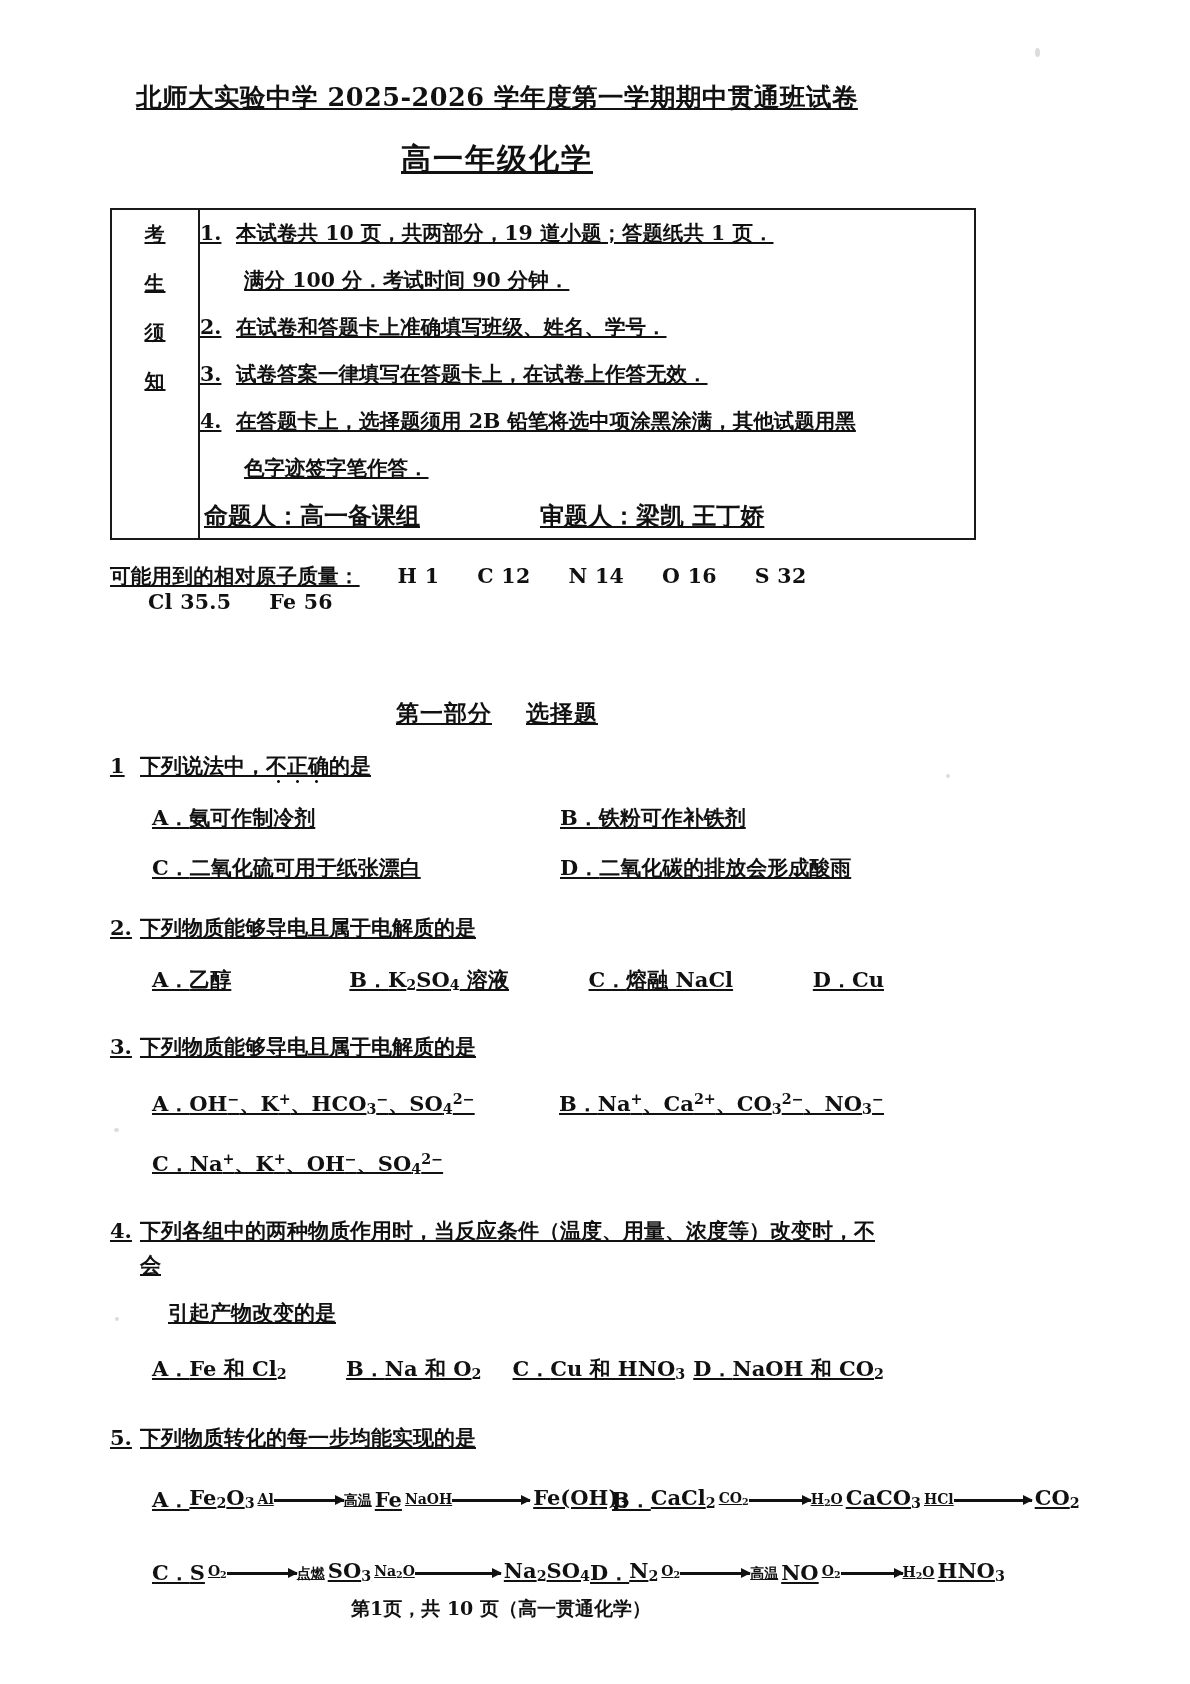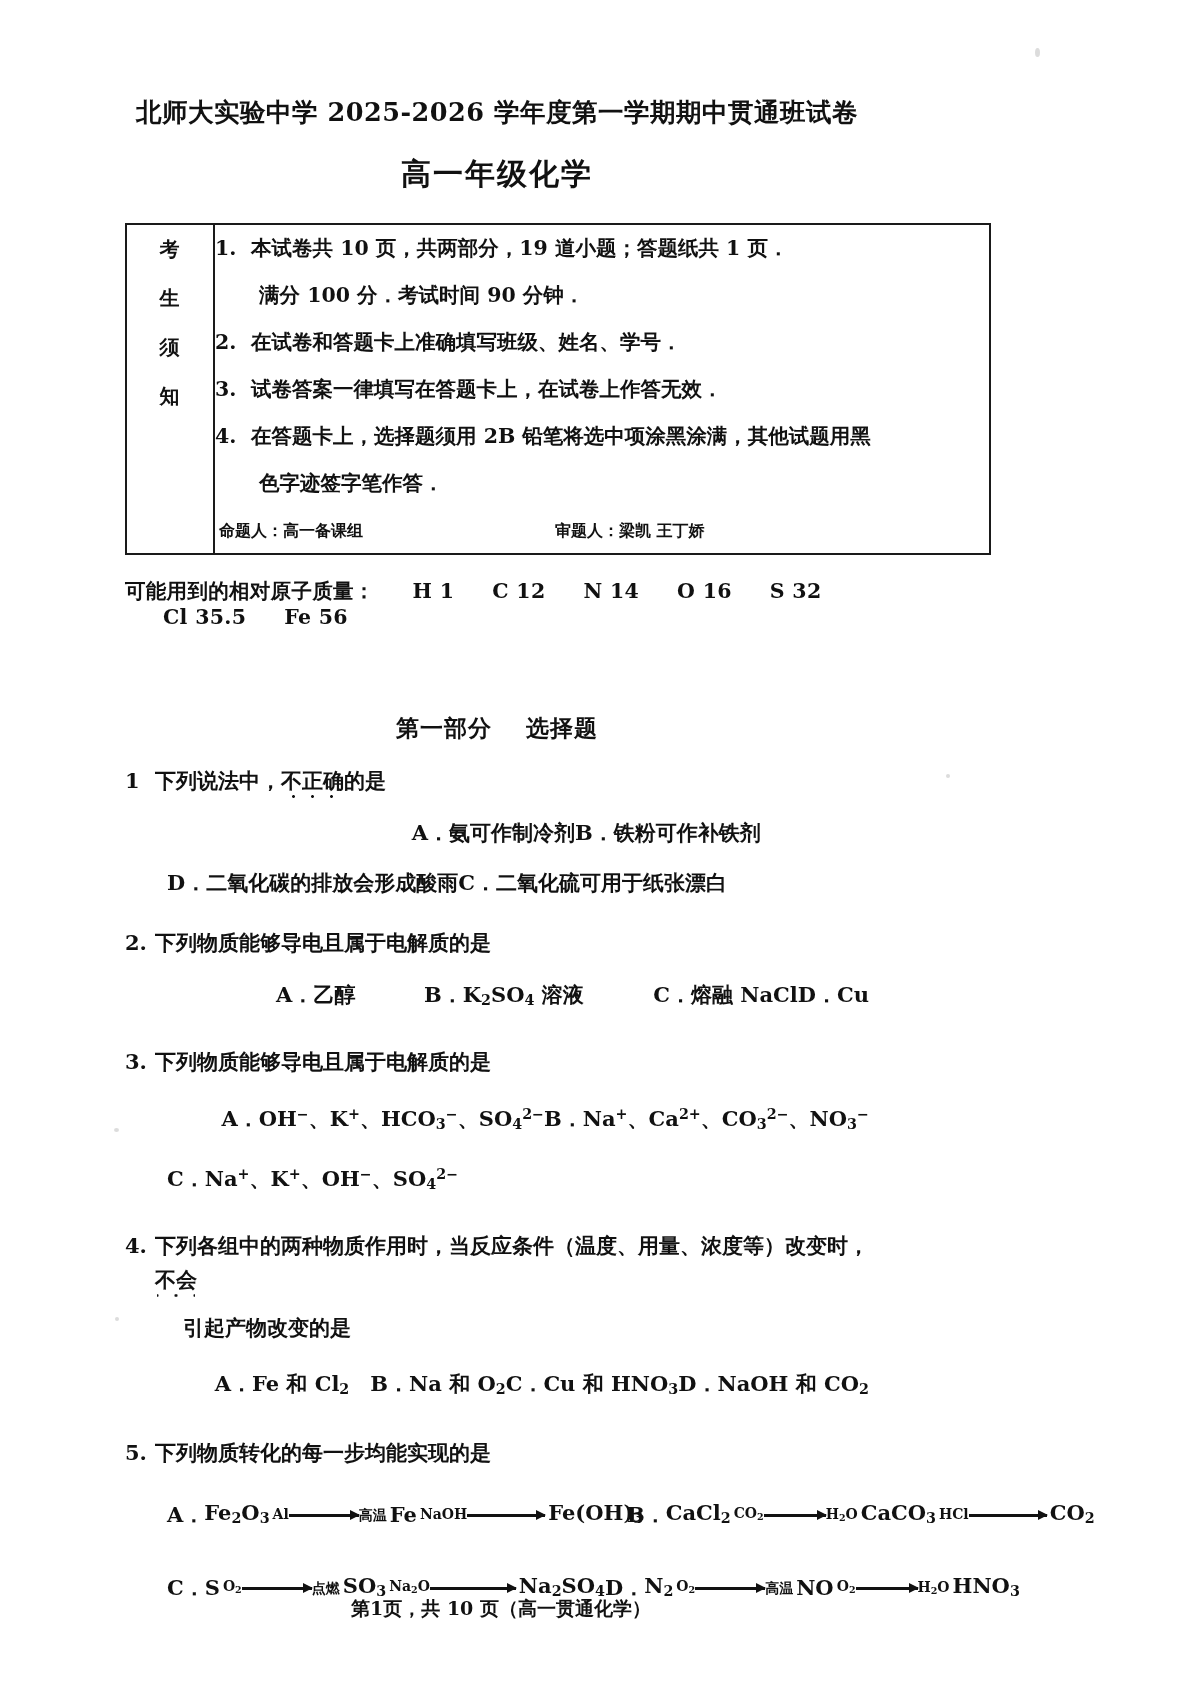--- a/index.html
+++ b/index.html
@@ -7,22 +7,23 @@
     width:1190px; height:1684px;
     background:#ffffff;
     font-family:"DejaVu Serif", serif;
     color:#111111;
     position:relative;
     overflow:hidden;
   }
   .page {
     position:relative;
     width:986px; height:1684px;
-    padding:17px;
+    padding:2px;
     box-sizing:border-box;
+    text-decoration:underline;
   }
   
   .speck { position:absolute; background:#b9b9b9; border-radius:50%; opacity:.5; }
 
   .sheet { padding:56px 100px 0 108px; box-sizing:border-box; }
 
   h1.doc-title {
     font-size:25.5px;
     font-weight:bold;
     text-align:center;
@@ -57,21 +58,21 @@
     line-height:49px;
     letter-spacing:1px;
   }
   td.notice-body { padding:12px 10px 8px 18px; }
   .n-item { display:flex; font-size:20.5px; line-height:47px; font-weight:bold; }
   .n-num { width:36px; flex:0 0 36px; }
   .n-txt { flex:1 1 auto; }
   .n-cont { padding-left:44px; font-size:20.5px; line-height:47px; font-weight:bold; }
   .authors {
     display:flex;
-    font-size:16px;
+    font-size:24px;
     font-weight:bold;
     line-height:44px;
     padding-left:4px;
     margin-top:2px;
   }
   .authors .a1 { width:336px; }
 
   .atomic {
     margin-top:22px;
     font-size:20.5px;
@@ -99,21 +100,21 @@
 
   
   .q { margin-top:20px; }
   .q-stem { display:flex; font-size:21px; font-weight:bold; line-height:34px; }
   .q-num { flex:0 0 30px; }
   .q-text { flex:1 1 auto; }
   .q-cont { padding-left:58px; font-size:21px; font-weight:bold; line-height:34px; margin-top:14px; }
 
   .opts { margin-top:18px; padding-left:42px; font-size:21px; font-weight:bold; }
   .opts-row { display:flex; line-height:34px; margin-top:16px; }
-  .opts-row:first-child { margin-top:4px;text-align:right; }
+  .opts-row:first-child { margin-top:4px; }
   .opt { white-space:nowrap; }
   .w-half { width:408px; }
   .w-q2a { width:198px; }
   .w-q2b { width:240px; }
   .w-q2c { width:225px; }
   .w-q4a { width:204px; }
   .w-q4b { width:175px; }
   .w-q4c { width:190px; }
 
   sub { font-size:.68em; vertical-align:-.22em; }
@@ -267,22 +268,22 @@
       <div class="q-stem">
         <span class="q-num">1</span>
         <span class="q-text"><span>下列说法中，</span><span class="dotted">不正确</span><span>的是</span></span>
       </div>
       <div class="opts">
         <div class="opts-row">
           <span class="opt w-half"><span>A．</span><span>氨可作制冷剂</span></span>
           <span class="opt"><span>B．</span><span>铁粉可作补铁剂</span></span>
         </div>
         <div class="opts-row">
+          <span class="opt w-half"><span>C．</span><span>二氧化硫可用于纸张漂白</span></span>
           <span class="opt"><span>D．</span><span>二氧化碳的排放会形成酸雨</span></span>
-          <span class="opt w-half"><span>C．</span><span>二氧化硫可用于纸张漂白</span></span>
         </div>
       </div>
     </div>
 
     <div class="q" style="margin-top:26px;">
       <div class="q-stem">
         <span class="q-num">2.</span>
         <span class="q-text">下列物质能够导电且属于电解质的是</span>
       </div>
       <div class="opts">

